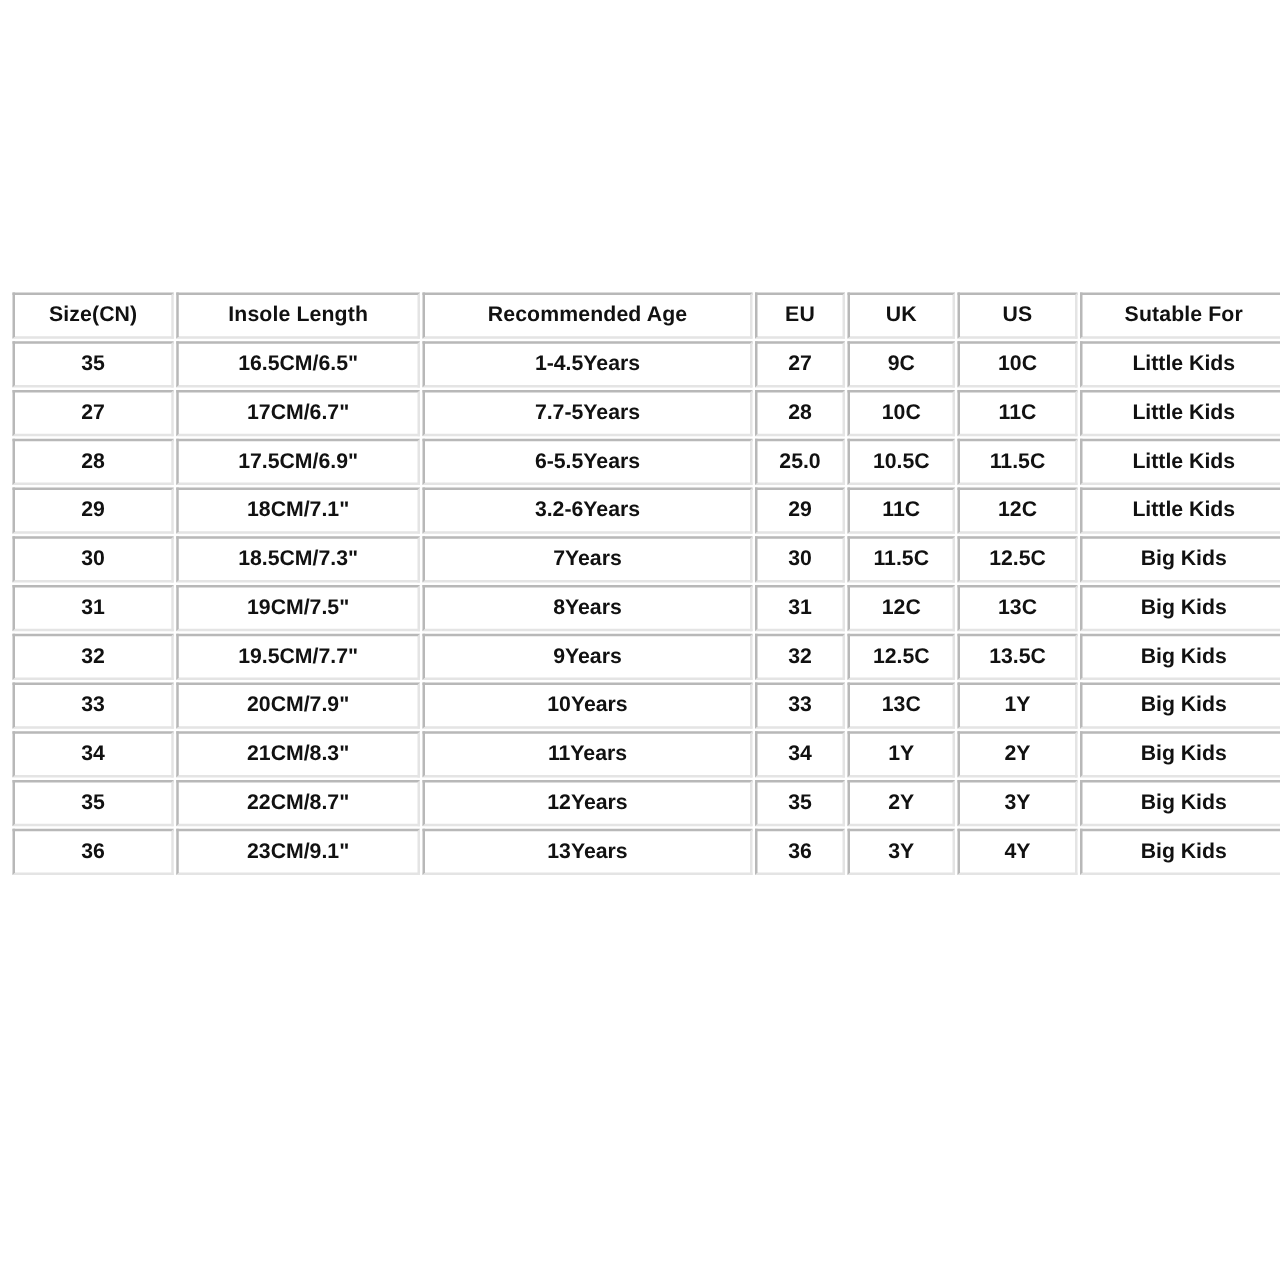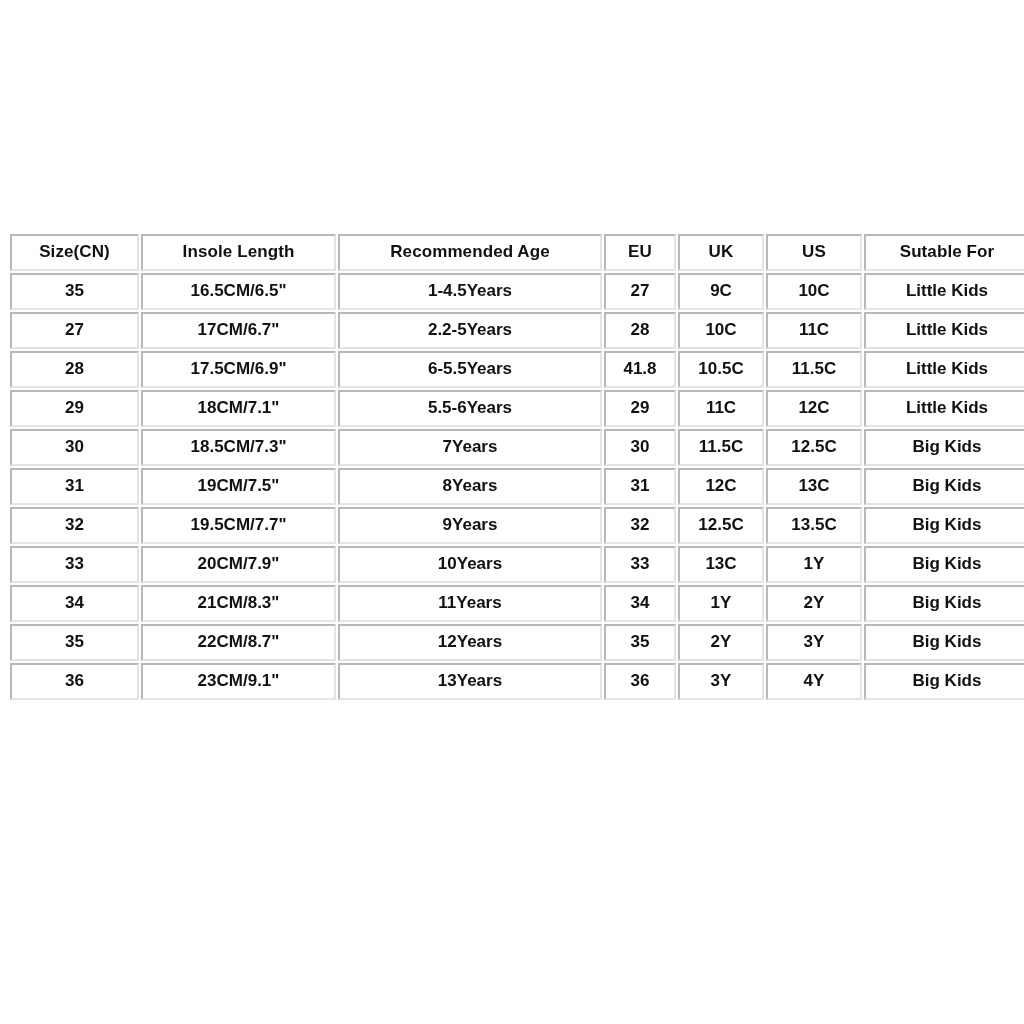--- a/index.html
+++ b/index.html
@@ -94,39 +94,39 @@
           <td>16.5CM/6.5"</td>
           <td>1-4.5Years</td>
           <td>27</td>
           <td>9C</td>
           <td>10C</td>
           <td>Little Kids</td>
         </tr>
         <tr>
           <td>27</td>
           <td>17CM/6.7"</td>
-          <td>2.2-5Years</td>
+          <td>7.7-5Years</td>
           <td>28</td>
           <td>10C</td>
           <td>11C</td>
           <td>Little Kids</td>
         </tr>
         <tr>
           <td>28</td>
           <td>17.5CM/6.9"</td>
           <td>6-5.5Years</td>
-          <td>41.8</td>
+          <td>25.0</td>
           <td>10.5C</td>
           <td>11.5C</td>
           <td>Little Kids</td>
         </tr>
         <tr>
           <td>29</td>
           <td>18CM/7.1"</td>
-          <td>5.5-6Years</td>
+          <td>3.2-6Years</td>
           <td>29</td>
           <td>11C</td>
           <td>12C</td>
           <td>Little Kids</td>
         </tr>
         <tr>
           <td>30</td>
           <td>18.5CM/7.3"</td>
           <td>7Years</td>
           <td>30</td>

